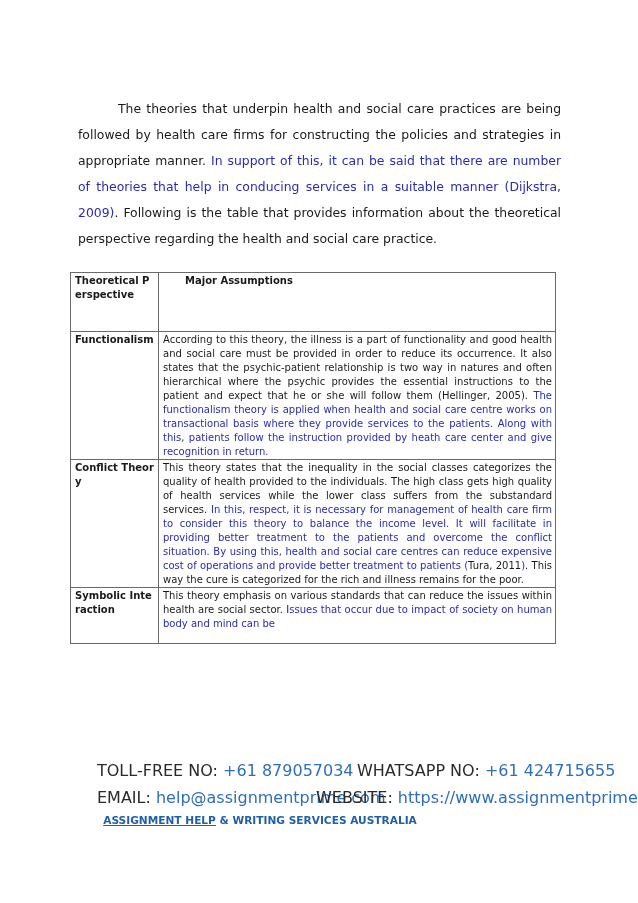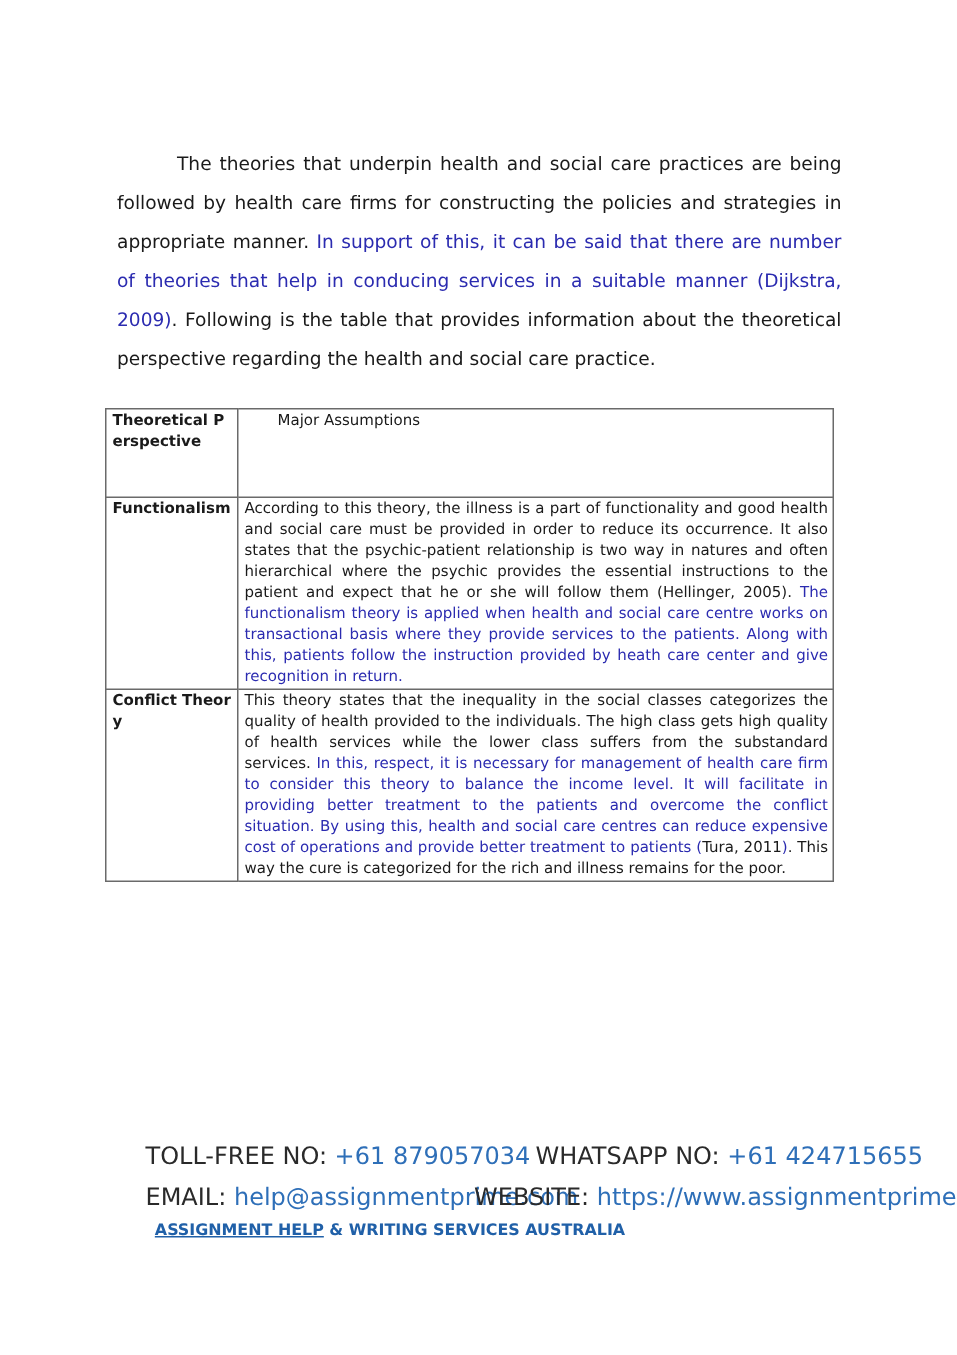--- a/index.html
+++ b/index.html
@@ -15,21 +15,21 @@
   .para .indent { display: inline-block; width: 40px; }
   .blue { color: #2b2bb0; }
   .black { color: #1a1a1a; }
 
   table.theories { position: absolute; left: 70px; top: 272px; width: 486px;
                    border-collapse: collapse; font-size: 10px; line-height: 14px; }
   table.theories td { border: 1.3px solid #6a6a6a; vertical-align: top; padding: 1px 3px 0 4px; }
   table.theories td.col1 { width: 80px; font-weight: bold; word-break: break-all; }
   table.theories td.col2 { text-align: justify; text-align-last: left; }
   table.theories tr.head td { height: 57px; }
-  table.theories tr.head td.col2 { font-weight: normal; padding-left: 26px; }
+  table.theories tr.head td.col2 { font-weight: bold; padding-left: 26px; }
   table.theories tr.symbolic td { height: 54px; }
 
   .footer-line { position: absolute; font-size: 16px; color: #2a2a2a; white-space: nowrap; }
   .footer-line .val { color: #2e6fb8; }
   .f1a { left: 97px; top: 761px; }
   .f1b { left: 357px; top: 761px; }
   .f2a { left: 97px; top: 788px; }
   .f2b { left: 316px; top: 788px; }
   .banner { position: absolute; left: 0; width: 520px; top: 814px; text-align: center;
             font-size: 10.6px; font-weight: bold; color: #2060a8; white-space: nowrap; }
@@ -50,20 +50,24 @@
       <td class="col2">Major Assumptions</td>
     </tr>
     <tr>
       <td class="col1">Functionalism</td>
       <td class="col2"><span>According to this theory, the illness is a part of functionality and good health and social care must be provided in order to reduce its occurrence. It also states that the psychic-patient relationship is two way in natures and often hierarchical where the psychic provides the essential instructions to the patient and expect that he or she will follow them (Hellinger, 2005). </span><span class="blue">The functionalism theory is applied when health and social care centre works on transactional basis where they provide services to the patients. Along with this, patients follow the instruction provided by heath care center and give recognition in return.</span></td>
     </tr>
     <tr>
       <td class="col1">Conflict Theory</td>
       <td class="col2"><span>This theory states that the inequality in the social classes categorizes the quality of health provided to the individuals. The high class gets high quality of health services while the lower class suffers from the substandard services. </span><span class="blue">In this, respect, it is necessary for management of health care firm to consider this theory to balance the income level. It will facilitate in providing better treatment to the patients and overcome the conflict situation. By using this, health and social care centres can reduce expensive cost of operations and provide better treatment to patients (</span><span class="black">Tura, 2011</span><span class="blue">)</span><span>. This way the cure is categorized for the rich and illness remains for the poor.</span></td>
     </tr>
+    <tr class="symbolic">
+      <td class="col1">Symbolic Interaction</td>
+      <td class="col2"><span>This theory emphasis on various standards that can reduce the issues within health are social sector. I</span><span class="blue">ssues that occur due to impact of society on human body and mind can be</span></td>
+    </tr>
   </tbody>
     </table>
 
   <div class="footer-line f1a"><span>TOLL-FREE NO: </span><span class="val">+61 879057034</span></div>
   <div class="footer-line f1b"><span>WHATSAPP NO: </span><span class="val">+61 424715655</span></div>
   <div class="footer-line f2a"><span>EMAIL: </span><span class="val">help@assignmentprime.com</span></div>
   <div class="footer-line f2b"><span>WEBSITE: </span><span class="val">https://www.assignmentprime.com</span></div>
 
   <div class="banner"><span class="link">ASSIGNMENT HELP</span><span> &amp; WRITING SERVICES AUSTRALIA</span></div>
 

